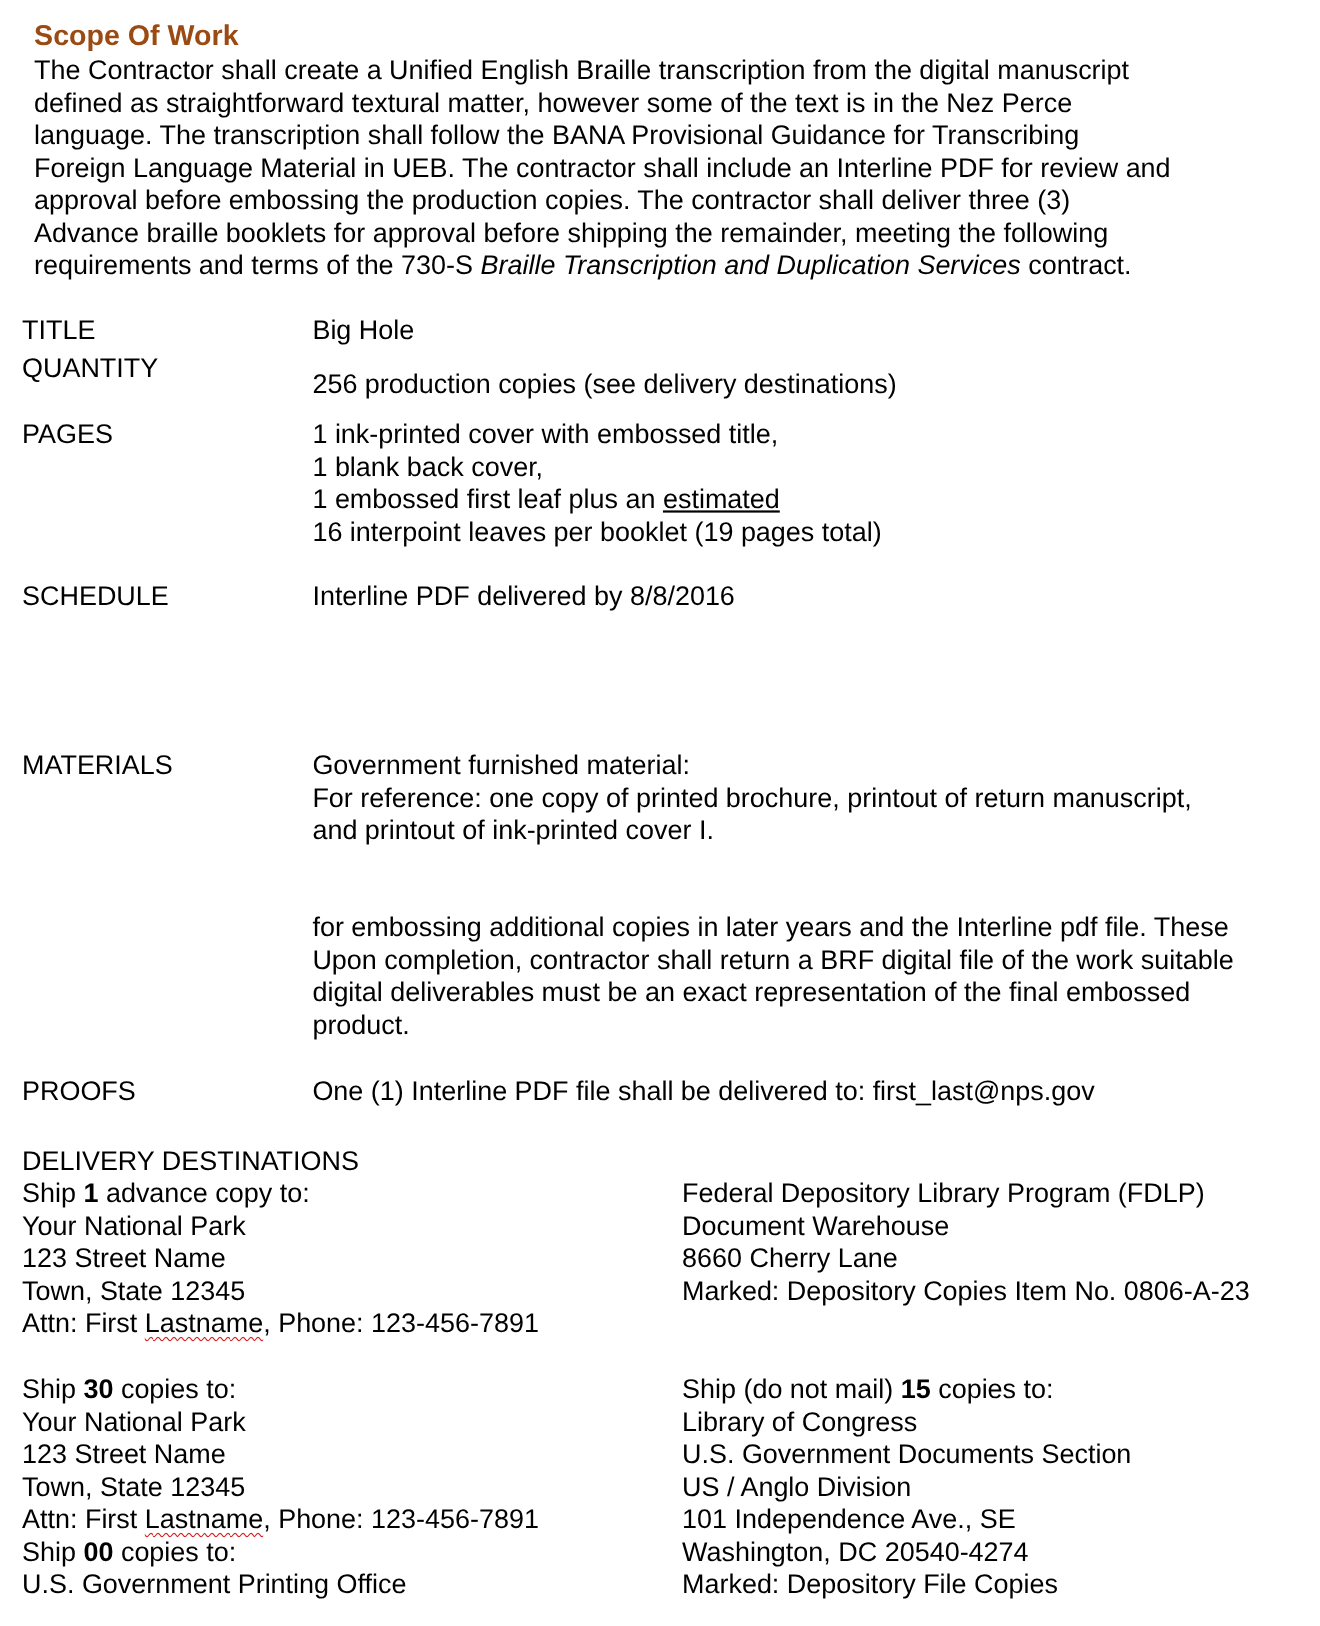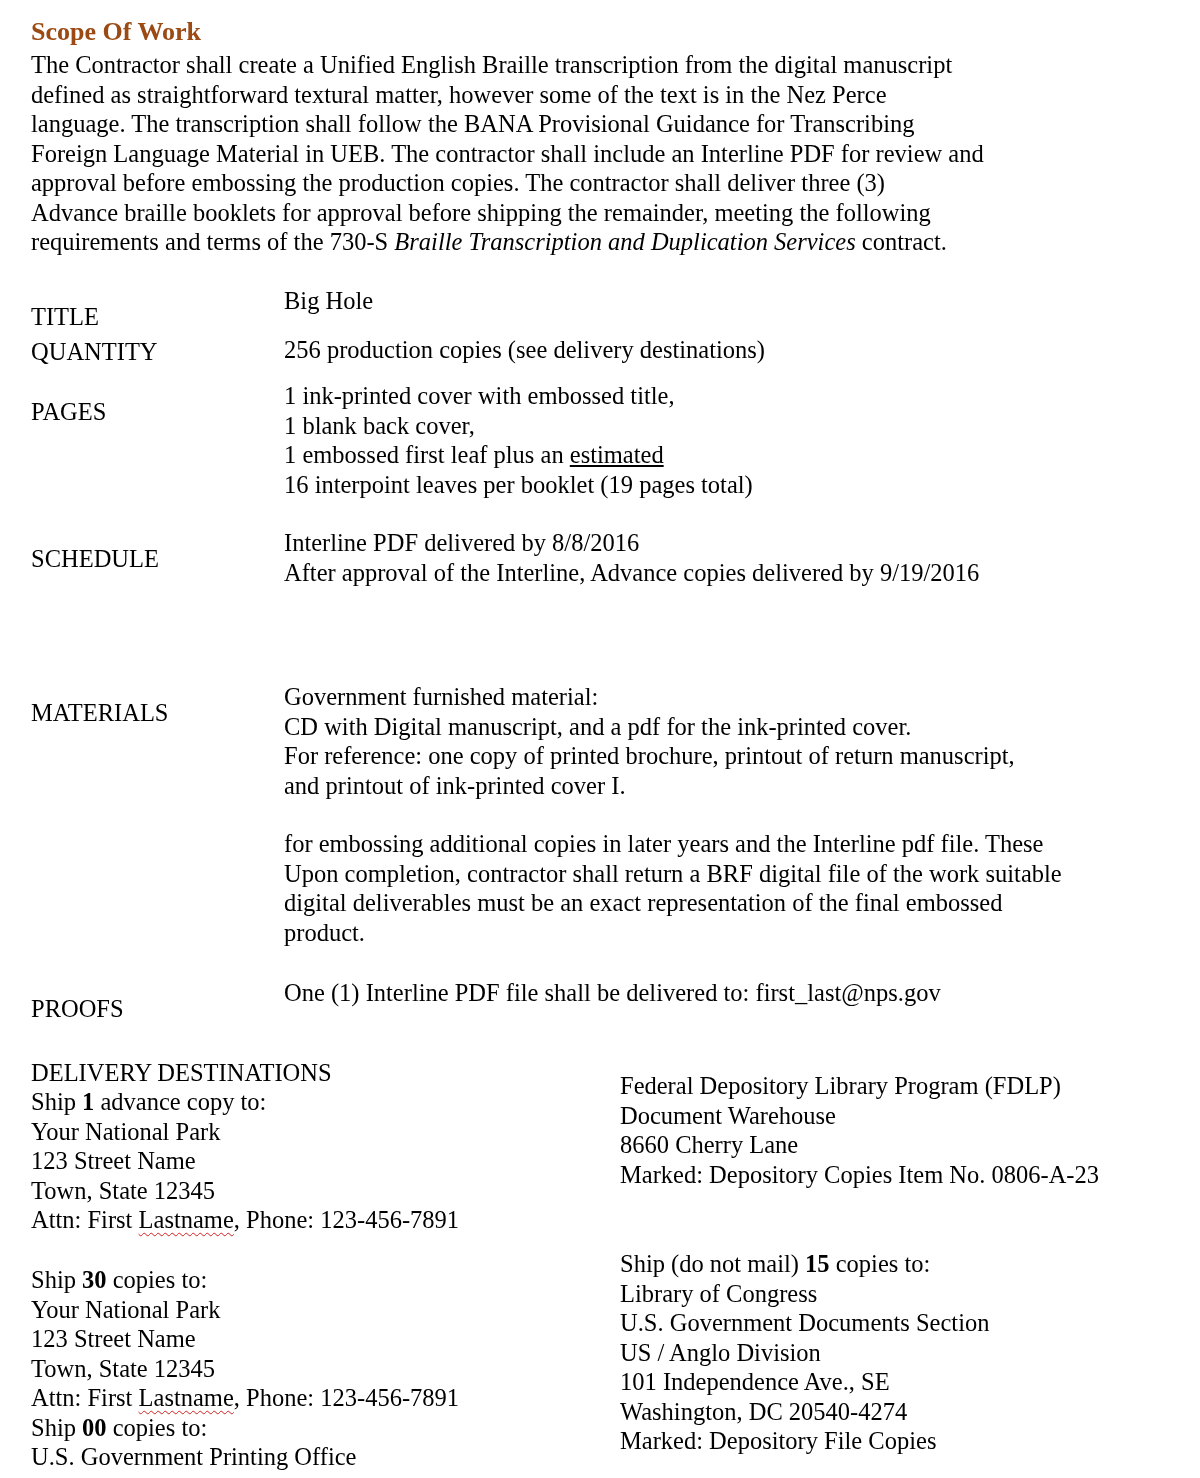--- a/index.html
+++ b/index.html
@@ -1,23 +1,23 @@
 <!DOCTYPE html>
 <html><head>
 <meta charset="utf-8">
 <style>
   html, body { margin: 0; padding: 0; background: #ffffff; }
   body {
     width: 1200px; height: 1478px; position: relative; overflow: hidden;
     font-family: "Liberation Sans", sans-serif; color: #000; font-size: 24.5px;
   }
-  .abs { position: absolute; white-space: nowrap; line-height: 29.5px; font-family: Liberation Serif, serif; }
+  .abs { position: absolute; white-space: nowrap; line-height: 29.5px; }
   .heading { left: 31px; top: 16px; color: #9a4a12; font-weight: bold; font-size: 26px; line-height: 32px; }
   .intro { left: 31px; top: 50px; }
-  .label { left: 31px; margin-top: 16px; }
+  .label { left: 20px; }
   .val { left: 284px; }
   .right { left: 620px; }
   .ul { text-decoration: underline; }
   .sq { text-decoration: underline wavy #d42020; text-underline-offset: 4px; text-decoration-thickness: 1px; }
   em { font-style: italic; }
   b { font-weight: bold; }
   .line { display: block; }
 </style>
 </head>
 <body>
@@ -44,27 +44,25 @@
 <div class="abs val" style="top:381px">
   <span class="line">1 ink-printed cover with embossed title,</span>
   <span class="line">1 blank back cover,</span>
   <span class="line"><span>1 embossed first leaf plus an </span><span class="ul">estimated</span></span>
   <span class="line">16 interpoint leaves per booklet (19 pages total)</span>
 </div>
 
 <div class="abs label" style="top:528px">SCHEDULE</div>
 <div class="abs val" style="top:528px">
   <span class="line">Interline PDF delivered by 8/8/2016</span>
-  <span class="line">After approval of the Interline, Advance copies delivered by 9/19/2016</span>
 </div>
 
 <div class="abs label" style="top:682px">MATERIALS</div>
 <div class="abs val" style="top:682px">
   <span class="line">Government furnished material:</span>
-  <span class="line">CD with Digital manuscript, and a pdf for the ink-printed cover.</span>
   <span class="line">For reference: one copy of printed brochure, printout of return manuscript,</span>
   <span class="line">and printout of ink-printed cover I.</span>
 </div>
 <div class="abs val" style="top:829px">
   <span class="line">for embossing additional copies in later years and the Interline pdf file. These</span>
   <span class="line">Upon completion, contractor shall return a BRF digital file of the work suitable</span>
   <span class="line">digital deliverables must be an exact representation of the final embossed</span>
   <span class="line">product.</span>
 </div>
 

